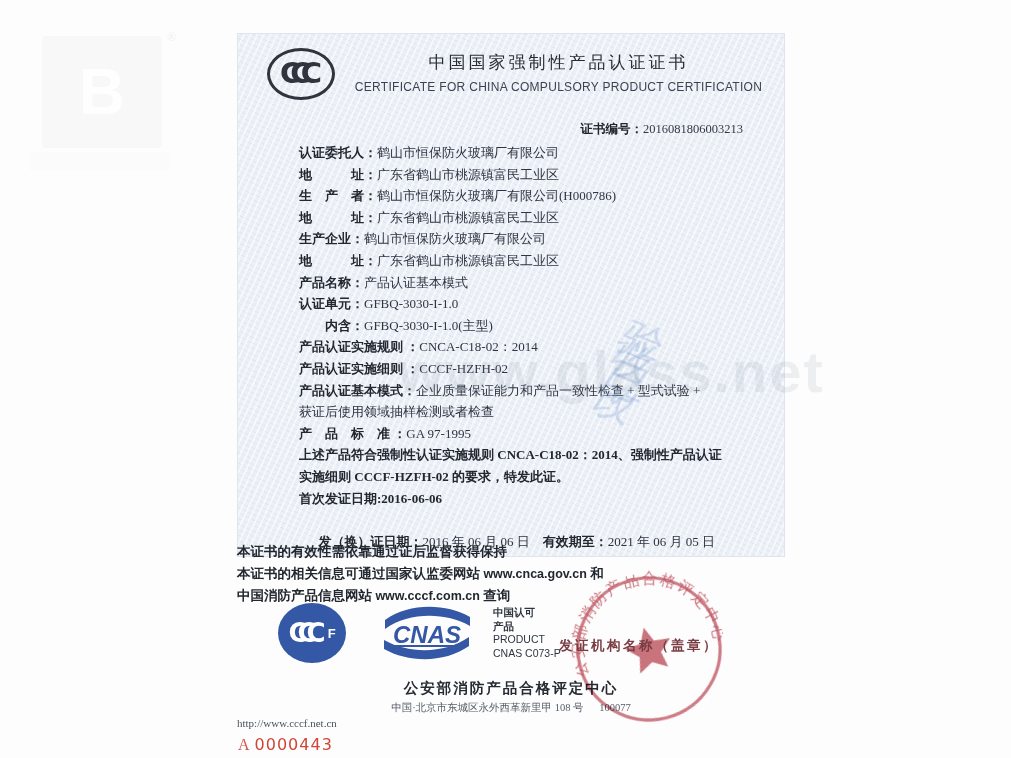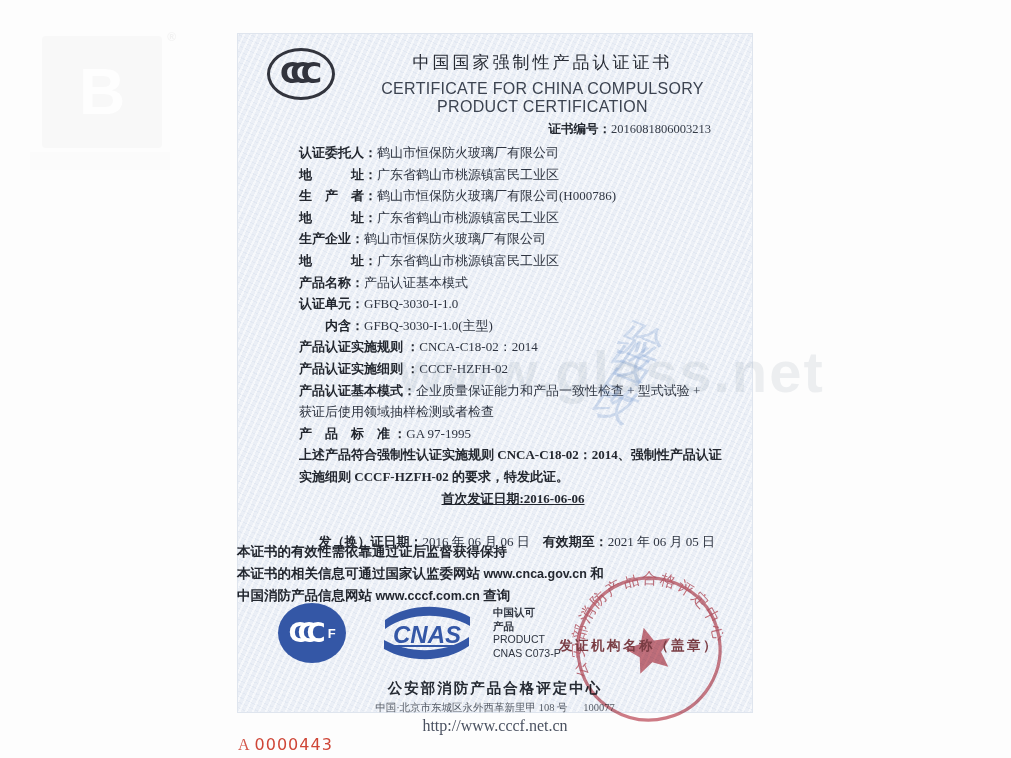--- a/index.html
+++ b/index.html
@@ -12,27 +12,28 @@
   .host-mark{
     position:absolute;left:42px;top:36px;width:120px;height:112px;z-index:0;
     background:#f8f8f8;border-radius:4px;display:flex;align-items:center;justify-content:center;
     color:#fefefe;font-family:"Liberation Sans",sans-serif;font-weight:bold;font-size:64px;
   }
   .host-mark .reg{position:absolute;right:-14px;top:-6px;font-size:12px;color:#f2f2f2;}
   .host-bar{position:absolute;left:30px;top:152px;width:140px;height:18px;background:#fbfbfb;z-index:0;}
 
   
   .paper{
-    position:absolute;left:237px;top:33px;width:516px;height:680px;z-index:1;
+    position:absolute;left:237px;top:33px;width:516px;height:524px;z-index:1;
     background-color:#ebeff6;
     background-image:
       repeating-linear-gradient(115deg, rgba(255,255,255,0.55) 0 2px, rgba(255,255,255,0) 2px 6px),
       repeating-linear-gradient(25deg, rgba(150,172,205,0.10) 0 1px, rgba(150,172,205,0) 1px 5px);
     color:#2e3440;
     box-shadow:inset 0 0 0 1px #dfe5ee;
+    padding-left:32px;
   }
 
   
   .hdr{position:absolute;top:12px;left:0;right:0;}
   .ccc-mark{
     position:absolute;left:30px;top:3px;width:62px;height:46px;
     border:3.5px solid #32343d;border-radius:50%;
     display:flex;align-items:center;justify-content:center;
   }
   .ccc-letters{
@@ -40,34 +41,34 @@
     font-size:29px;letter-spacing:-11px;color:#32343d;line-height:1;
     padding-right:11px;transform:translateY(-1px);
   }
   .hdr-text{margin-left:105px;margin-right:10px;text-align:center;}
   .title{
     font-family:"Liberation Sans","DejaVu Sans",sans-serif;font-weight:normal;
     font-size:17px;letter-spacing:3px;color:#272b34;padding-top:6px;
   }
   .subtitle{
     font-family:"Liberation Sans","DejaVu Sans",sans-serif;
-    font-size:16px;letter-spacing:0.3px;color:#3c4350;margin-top:6px;
+    font-size:12px;letter-spacing:0.3px;color:#3c4350;margin-top:6px;
   }
   .certno{
     position:absolute;top:88px;right:42px;font-size:12.5px;color:#333a46;
   }
   .certno .lab{font-weight:bold;}
 
   
   .body{position:absolute;top:109px;left:62px;right:26px;font-size:13px;}
   .row{line-height:21.6px;white-space:pre;}
   .lab{font-weight:bold;color:#23272f;}
   .val{color:#2e3440;}
   .stmt{line-height:21.6px;font-weight:600;color:#23272f;white-space:pre;}
-  .first-issue{line-height:21.6px;font-weight:bold;text-align:center;color:#23272f;text-decoration:underline;}
+  .first-issue{line-height:21.6px;font-weight:bold;text-align:left;color:#23272f;}
   .issue-row{line-height:21.6px;white-space:pre;}
 
   
   .notes{position:absolute;top:508px;left:0;right:0;text-align:left;
     font-size:13.5px;font-weight:600;color:#23272f;}
   .notes div{line-height:22px;}
   .notes .url{font-family:"Liberation Sans",sans-serif;font-size:12.5px;}
 
   
   .marks{position:absolute;top:570px;left:41px;display:flex;align-items:center;z-index:2;}
@@ -98,22 +99,22 @@
     position:absolute;left:322px;top:604px;z-index:4;
     font-weight:bold;font-size:13.5px;letter-spacing:2.5px;color:#7a3d44;white-space:pre;
   }
 
   
   .f-org{position:absolute;top:646px;left:0;right:0;text-align:center;
     font-family:"Liberation Sans","DejaVu Sans",sans-serif;
     font-weight:bold;font-size:14.5px;letter-spacing:2px;color:#262b33;}
   .f-addr{position:absolute;top:668px;left:0;right:0;text-align:center;
     font-size:10.5px;color:#565c66;white-space:pre;}
-  .f-url{position:absolute;top:684px;left:0;right:0;text-align:center;
-    font-size:16px;color:#4a5160;}
+  .f-url{position:absolute;top:684px;left:0;right:0;
+    font-size:11px;color:#4a5160;}
 
   
   .serial{position:absolute;left:238px;top:735px;z-index:2;color:#cf4637;
     font-family:"DejaVu Sans","Liberation Sans",sans-serif;font-size:16px;letter-spacing:1px;}
   .serial .a{font-family:"Liberation Serif",serif;color:#d4574a;margin-right:4px;}
   .site-wm{
     position:absolute;left:398px;top:338px;z-index:8;pointer-events:none;
     font-family:"Liberation Sans","DejaVu Sans",sans-serif;font-weight:bold;
     font-size:58px;letter-spacing:2px;color:rgba(125,138,158,0.13);
   }

